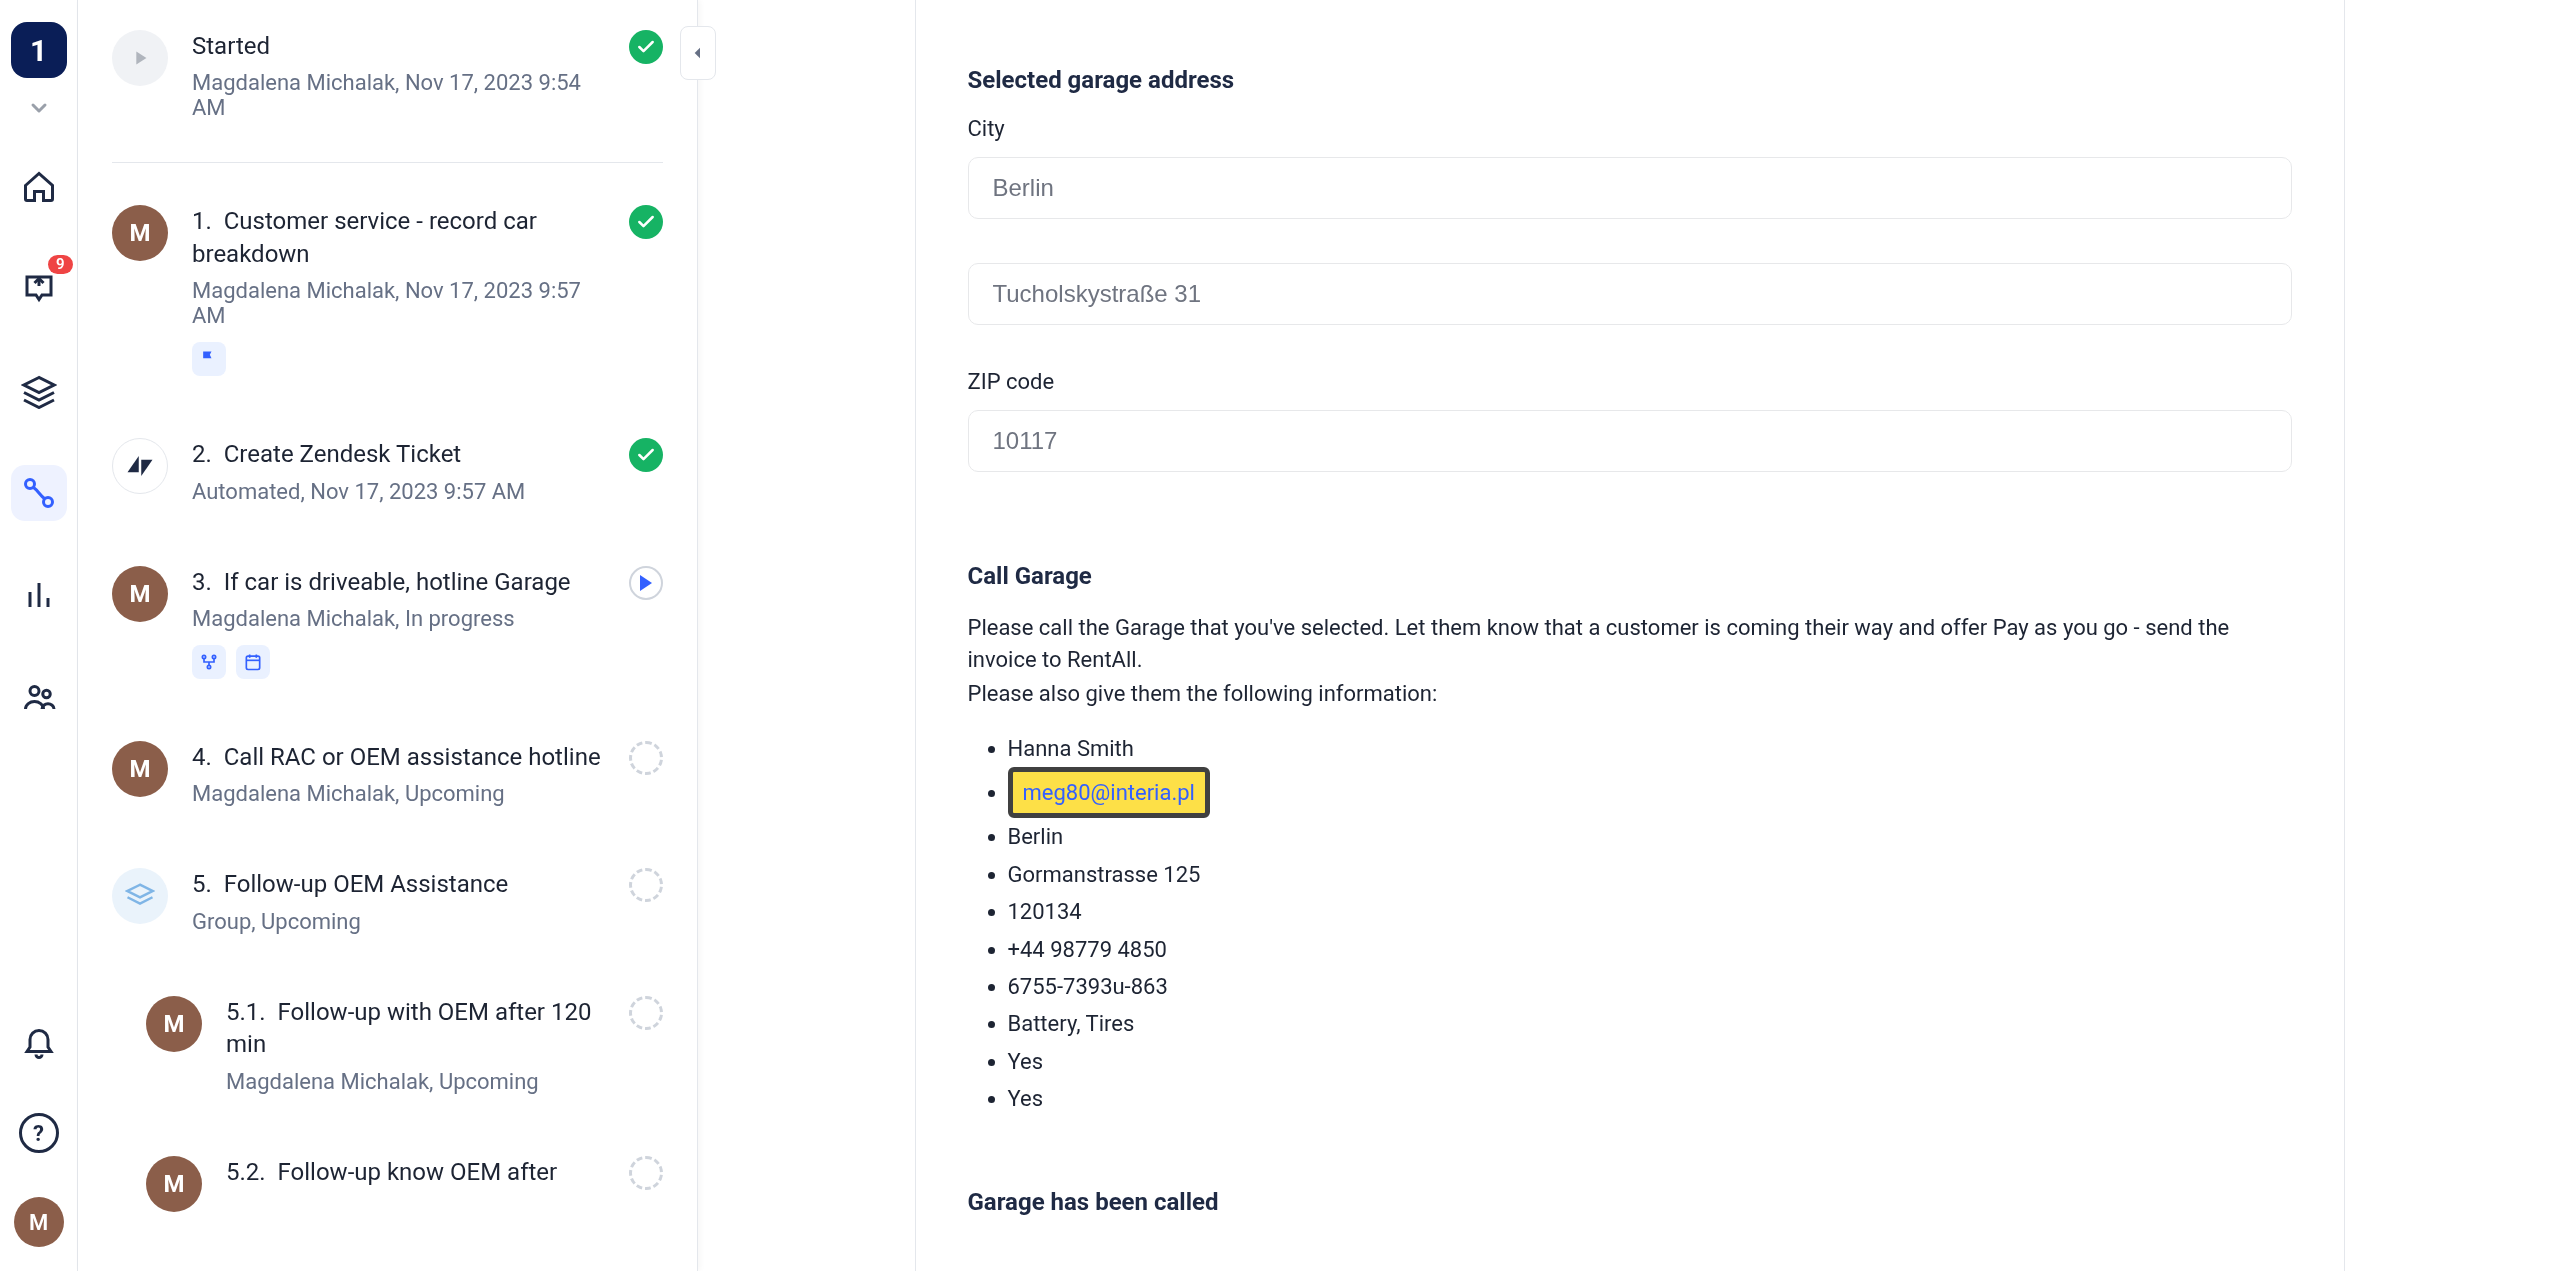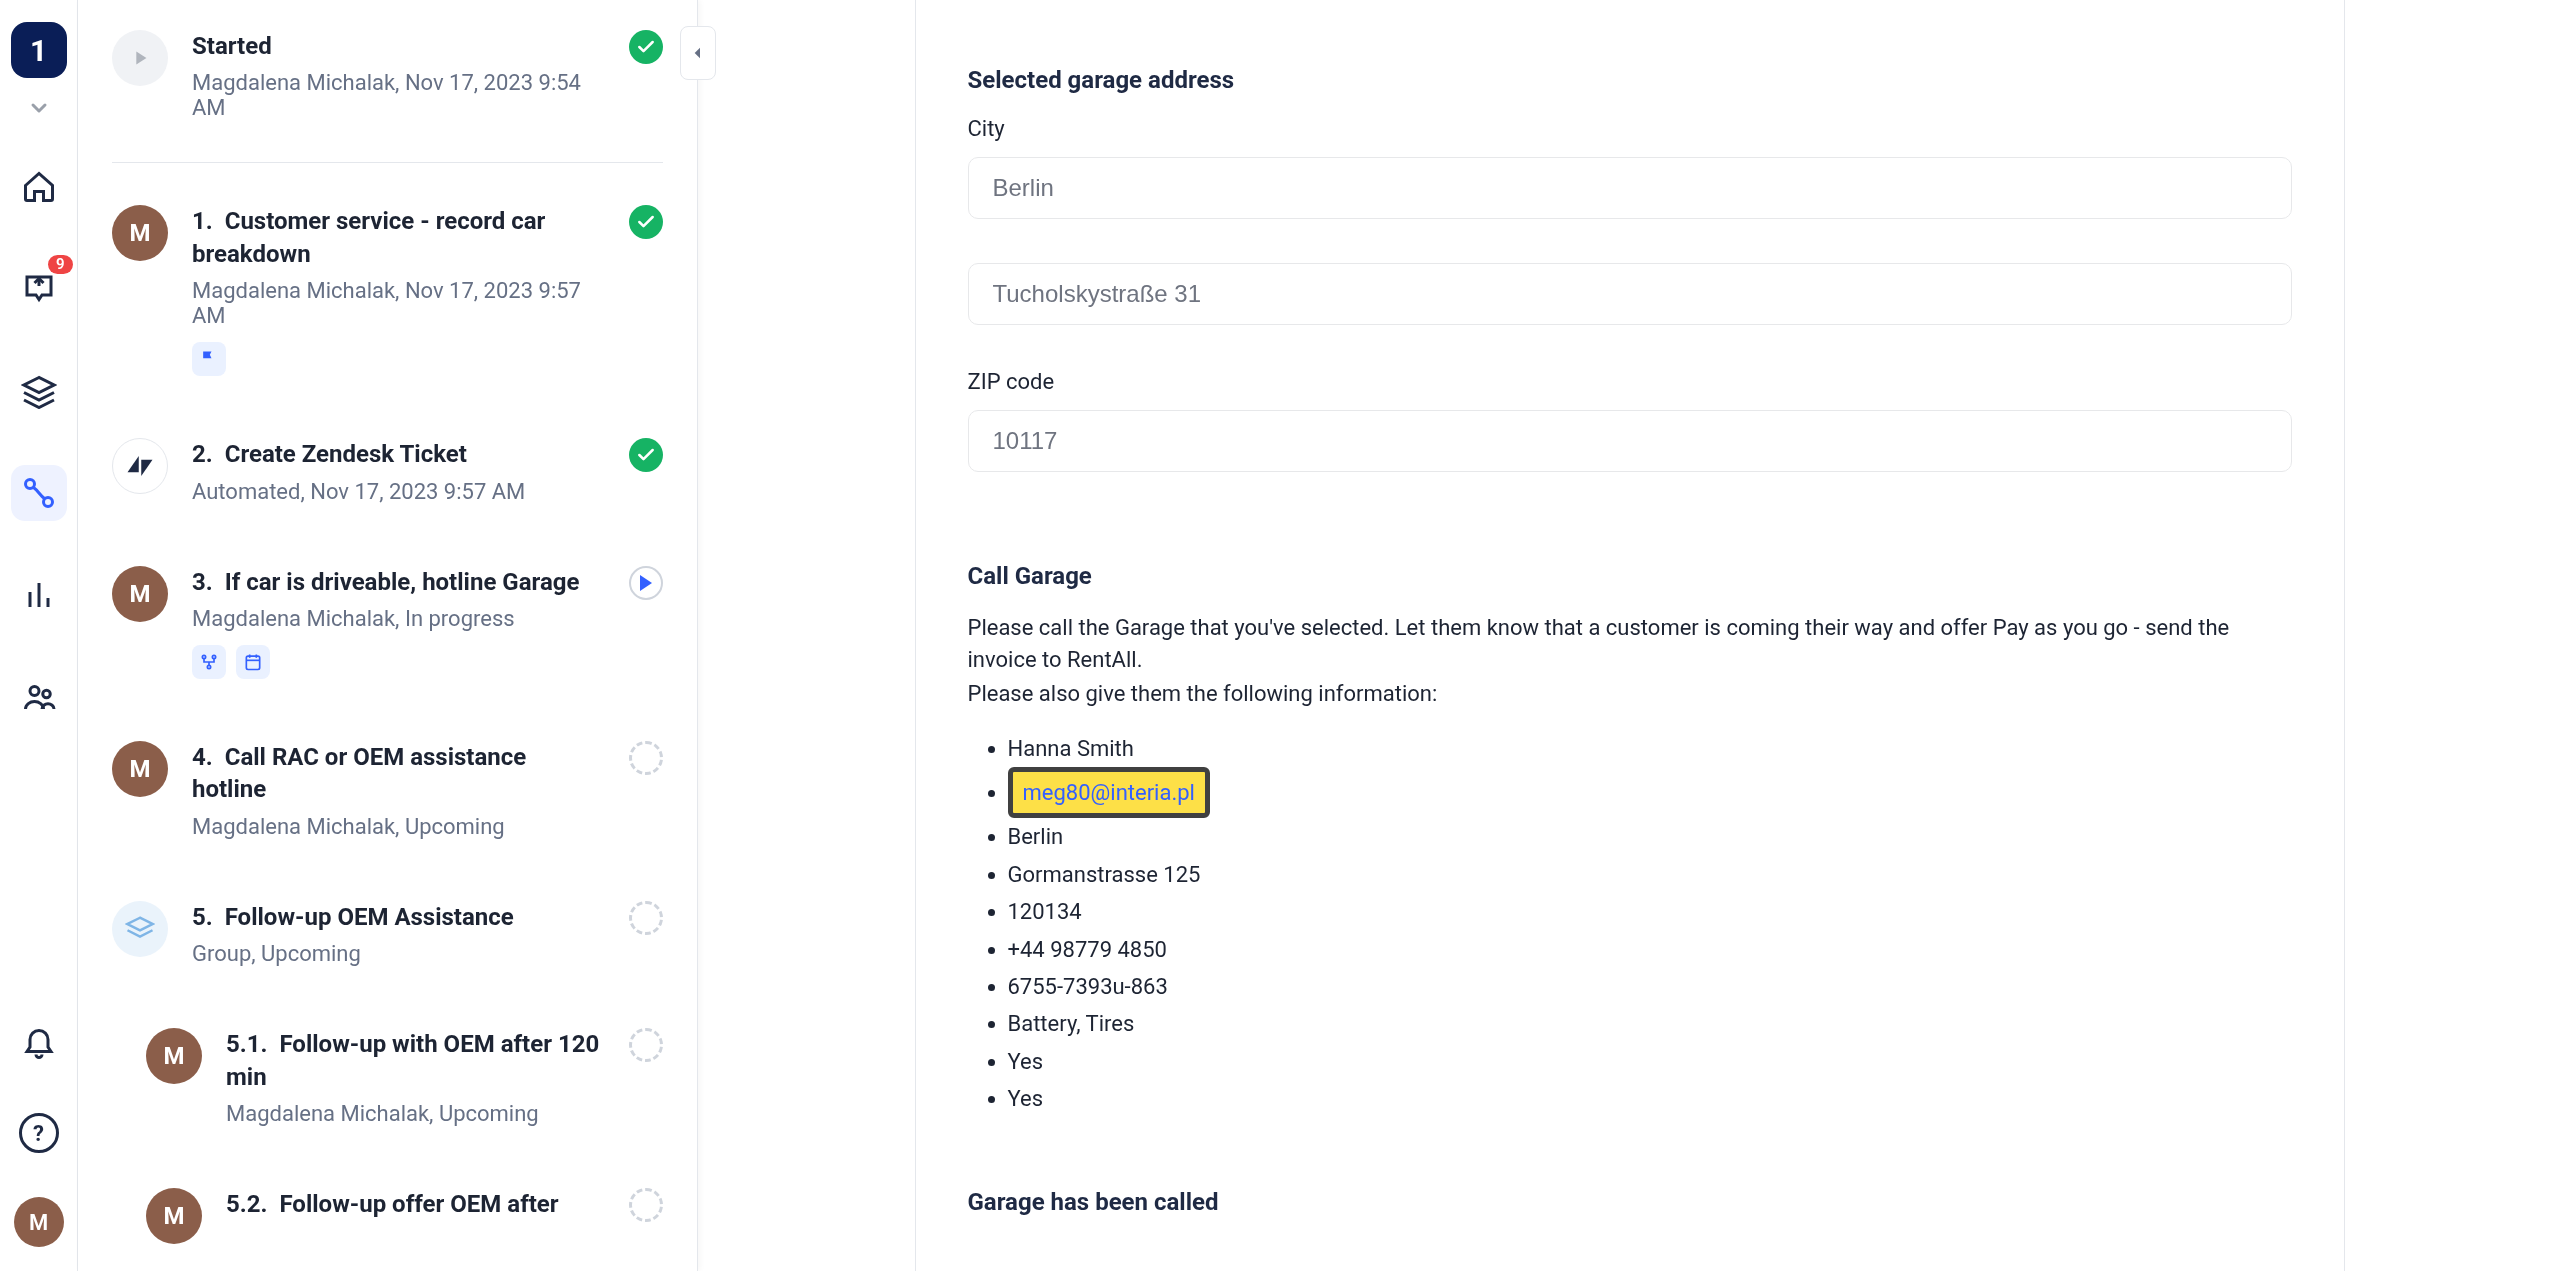--- a/index.html
+++ b/index.html
@@ -68,21 +68,21 @@
   .task-item{display:flex;gap:24px;margin-bottom:62px;}
   .task-item.child{padding-left:34px;}
   .task-badge{width:56px;height:56px;border-radius:50%;flex:0 0 56px;display:flex;align-items:center;justify-content:center;font-weight:700;font-size:24px;color:#fff;}
   .badge-gray{background:#f0f2f5;color:#b0b5bd;}
   .badge-brown{background:var(--avatar-brown);}
   .badge-zendesk{background:#fff;border:1px solid var(--border);}
   .badge-zendesk svg{width:30px;height:30px;}
   .badge-blueish{background:#eaf3fb;}
   .badge-blueish svg{width:30px;height:30px;color:#7fb5e6;}
   .task-body{flex:1 1 auto;min-width:0;}
-  .task-title{font-size:24px;line-height:1.35;color:#1d2433;font-weight:700;}
+  .task-title{font-size:24px;line-height:1.35;color:#1d2433;font-weight:400;}
   .task-meta{margin-top:8px;font-size:22px;color:var(--muted);}
   .task-tags{display:flex;gap:10px;margin-top:14px;}
   .tag{width:34px;height:34px;border-radius:8px;background:#eaf1ff;color:var(--blue);display:flex;align-items:center;justify-content:center;}
   .tag svg, .tag .icon{width:20px;height:20px;}
   .task-status{width:34px;height:34px;border-radius:50%;display:flex;align-items:center;justify-content:center;flex:0 0 34px;}
   .status-green{background:var(--green);color:#fff;}
   .status-play{background:#fff;border:2px solid #cfd4dc;color:#cfd4dc;}
   .status-spin{border:3px dashed #cfd4dc;background:transparent;}
   .task-item.sep{border-bottom:1px solid var(--border);padding-bottom:42px;margin-bottom:42px;}
   .play-triangle{width:0;height:0;border-left:12px solid #cfd4dc;border-top:8px solid transparent;border-bottom:8px solid transparent;}
@@ -317,21 +317,21 @@
         </div>
         <div class="task-meta">Magdalena Michalak, Upcoming</div>
       </div>
       <div class="task-status status-spin"></div>
     </div>
 
     <div class="task-item child" style="margin-bottom:0;">
       <div class="task-badge badge-brown">M</div>
       <div class="task-body">
         <div class="task-title">
-          <span>5.2.</span>&nbsp;&nbsp;<span>Follow-up offer OEM after</span>
+          <span>5.2.</span>&nbsp;&nbsp;<span>Follow-up know OEM after</span>
         </div>
       </div>
       <div class="task-status status-spin"></div>
     </div>
 
   </div>
 </div>
 
 <div class="collapse-handle">
   <svg viewBox="0 0 24 24" width="16" height="16" fill="#667085">

